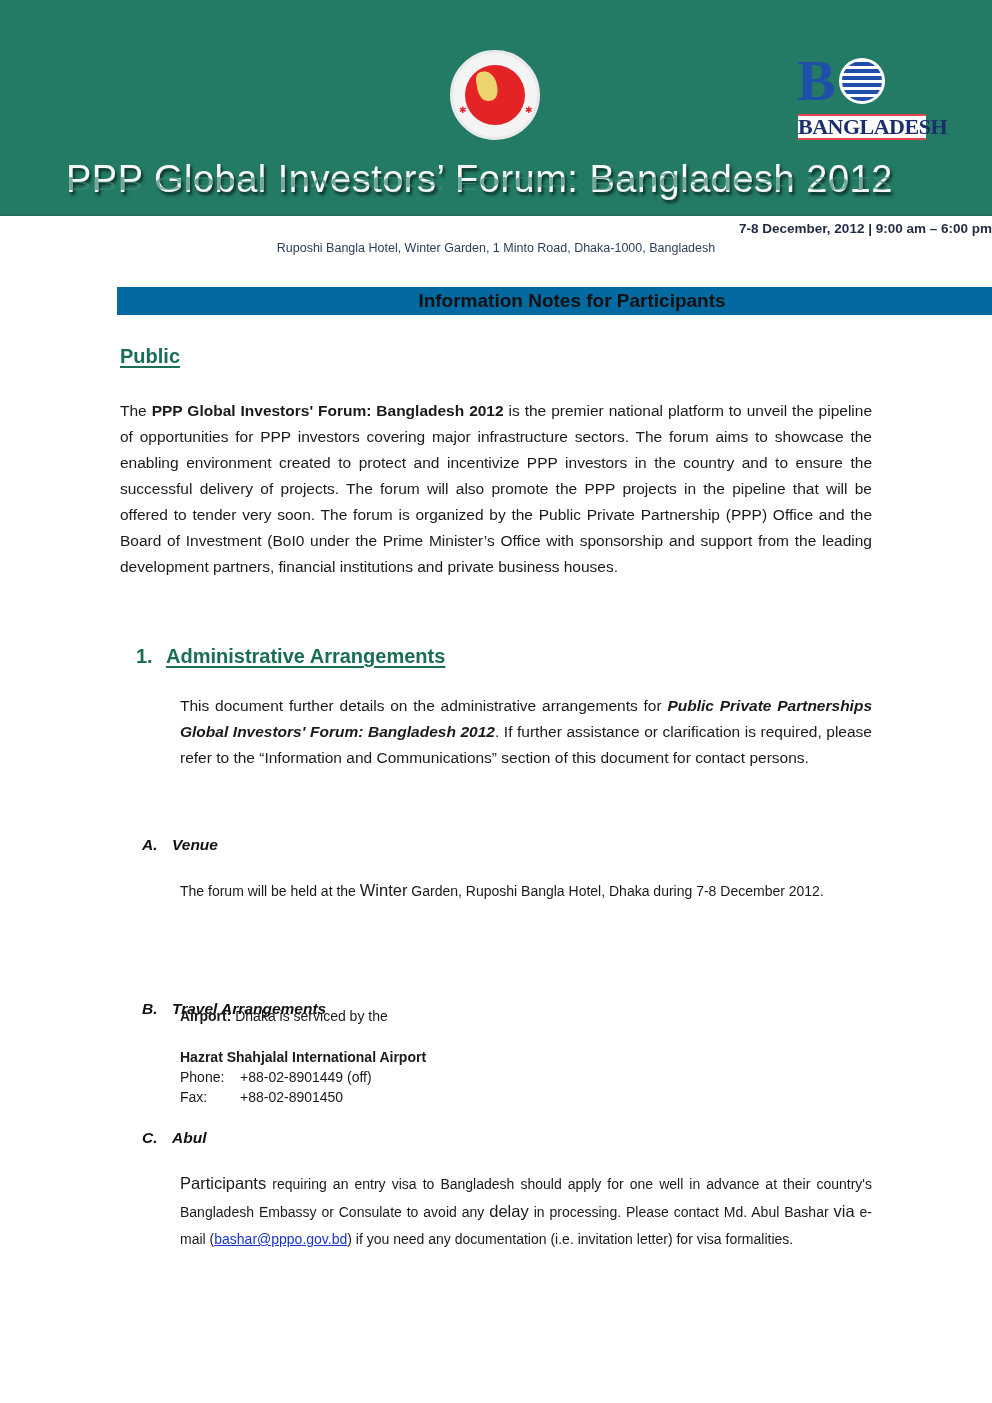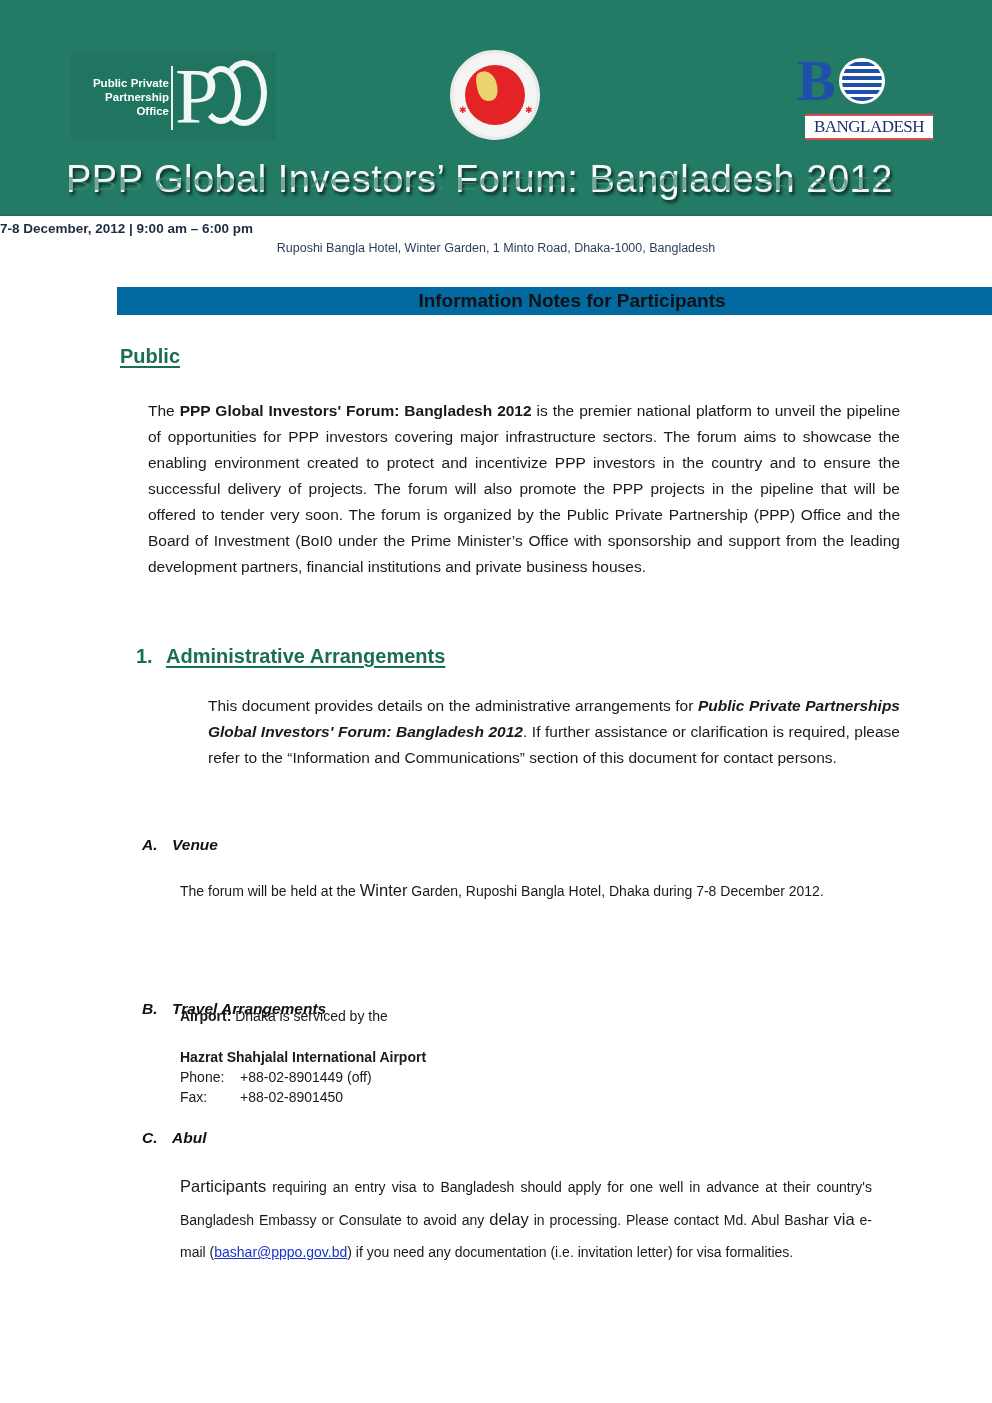--- a/index.html
+++ b/index.html
@@ -14,59 +14,48 @@
     .logo-ppp .arc { position: absolute; border: 6px solid #f2f7f5; border-left-color: transparent; border-bottom-color: #f2f7f5; border-radius: 50%; }
 
     .seal { position: absolute; left: 450px; top: 50px; width: 90px; height: 90px; border-radius: 50%; background: #f4f4f4; border: 3px solid #e9e9e9; }
     .seal .ring { position: absolute; left: 12px; top: 12px; width: 60px; height: 60px; border-radius: 50%; background: #e32326; }
     .seal .map { position: absolute; left: 24px; top: 18px; width: 20px; height: 30px; background: #ecd36d; border-radius: 30% 55% 40% 45%; transform: rotate(-10deg); }
     .seal .star { position: absolute; color: #e32326; font-size: 9px; }
 
     .boi { position: absolute; left: 797px; top: 54px; width: 128px; height: 86px; }
     .boi .boi-word { position: absolute; left: 0; top: 0; width: 128px; height: 54px; font-family: "Liberation Serif", serif; font-weight: bold; color: #1f4fa8; font-size: 58px; line-height: 54px; letter-spacing: 2px; }
     .boi .globe { position: absolute; left: 42px; top: 4px; width: 46px; height: 46px; border-radius: 50%; border: 3px solid #ffffff; background: repeating-linear-gradient(0deg, #1f4fa8 0 4px, #ffffff 4px 7px); }
-    .boi .boi-label { position: absolute; left: 8px; top: 60px; width: 128px; height: 26px; background: #ffffff; border-top: 2px solid #e3484f; border-bottom: 2px solid #e3484f; color: #1c2d6b; font-family: "Liberation Serif", serif; font-weight: normal; font-size: 17px; line-height: 22px; text-align: center; letter-spacing: -0.5px; }
+    .boi .boi-label { position: absolute; left: 1px; top: 60px; width: 128px; height: 26px; background: #ffffff; border-top: 2px solid #e3484f; border-bottom: 2px solid #e3484f; color: #1c2d6b; font-family: "Liberation Serif", serif; font-weight: bold; font-size: 22px; line-height: 22px; text-align: center; letter-spacing: -0.5px; }
 
     .banner-title { position: absolute; left: 66px; top: 158px; font-size: 38px; color: #f4f7f6; white-space: nowrap; text-shadow: 2px 3px 3px #0b2f25; letter-spacing: 0.5px; }
     .banner-reflection { position: absolute; left: 66px; top: 194px; font-size: 38px; color: #3f8a77; white-space: nowrap; transform: scaleY(-0.5); transform-origin: top; opacity: 0.7; letter-spacing: 0.5px; }
 
-    .event-date { position: absolute; left: 0; width: 992px; top: 221px; text-align: left; font-weight: bold; font-size: 13.5px; color: #1f2b42; }
+    .event-date { position: absolute; left: 0; width: 992px; top: 221px; text-align: right; font-weight: bold; font-size: 13.5px; color: #1f2b42; }
     .event-venue { position: absolute; left: 0; width: 992px; top: 241px; text-align: center; font-size: 12.5px; color: #2c3e5a; }
 
     .notes-bar { position: absolute; left: 117px; top: 287px; width: 910px; height: 28px; background: #0369a1; text-align: center; font-weight: bold; font-size: 19px; line-height: 28px; color: #111; }
 
     .h-section { position: absolute; color: #1a6e56; font-weight: bold; font-size: 20px; }
     .h-section .u { text-decoration: underline; text-underline-offset: 3px; }
 
-    .para { position: absolute; font-size: 15.5px; line-height: 26px; text-align: justify; color: #1a1a1a; margin-left: 28px; }
+    .para { position: absolute; font-size: 15.5px; line-height: 26px; text-align: justify; color: #1a1a1a; }
     .para b { font-weight: bold; }
 
     .sub-h { position: absolute; font-style: italic; font-weight: bold; font-size: 15.5px; color: #111; }
     .sub-h .letter { display: inline-block; width: 30px; }
 
     .small { position: absolute; font-size: 14px; line-height: 20px; color: #1a1a1a; }
     .small .lbl { display: inline-block; width: 60px; }
     .link { color: #1a34c9; text-decoration: underline; }
     .bigword { font-size: 16.5px; }
   </style>
 </head>
 <body>
 
 <div class="banner">
-  <div class="logo-ppp">
-    <div class="ppp-text">
-      <div>Public Private</div>
-      <div>Partnership</div>
-      <div>Office</div>
-    </div>
-    <div class="ppp-bar"></div>
-    <div class="ppp-P">P</div>
-    <div class="arc" style="left:130px;top:14px;width:40px;height:58px;"></div>
-    <div class="arc" style="left:150px;top:8px;width:46px;height:66px;"></div>
-  </div>
 
   <div class="seal">
     <div class="ring"></div>
     <div class="map"></div>
     <span class="star" style="left:6px;top:52px;">✱</span>
     <span class="star" style="left:72px;top:52px;">✱</span>
   </div>
 
   <div class="boi">
     <div class="boi-word">B  I</div>
@@ -89,21 +78,21 @@
 
 <div class="para" style="left:120px; top:398px; width:752px;">
   <span>The </span><b>PPP Global Investors' Forum: Bangladesh 2012</b><span> is the premier national platform to unveil the pipeline of opportunities for PPP investors covering major infrastructure sectors. The forum aims to showcase the enabling environment created to protect and incentivize PPP investors in the country and to ensure the successful delivery of projects. The forum will also promote the PPP projects in the pipeline that will be offered to tender very soon. The forum is organized by the Public Private Partnership (PPP) Office and the Board of Investment (BoI0 under the Prime Minister’s Office with sponsorship and support from the leading development partners, financial institutions and private business houses.</span>
 </div>
 
 <div class="h-section" style="left:136px; top:645px;">
   <span style="display:inline-block;width:30px;">1.</span><span class="u">Administrative Arrangements</span>
 </div>
 
 <div class="para" style="left:180px; top:693px; width:692px;">
-  <span>This document provides details on the administrative arrangements for </span><b><i>Public Private Partnerships Global Investors' Forum: Bangladesh 2012</i></b><span>. If further assistance or clarification is required, please refer to the “Information and Communications” section of this document for contact persons.</span>
+  <span>This document further details on the administrative arrangements for </span><b><i>Public Private Partnerships Global Investors' Forum: Bangladesh 2012</i></b><span>. If further assistance or clarification is required, please refer to the “Information and Communications” section of this document for contact persons.</span>
 </div>
 
 <div class="sub-h" style="left:142px; top:836px;">
   <span class="letter">A.</span><span>Venue</span>
 </div>
 <div class="small" style="left:180px; top:878px; width:692px; line-height:24px; text-align:justify;">
   <span>The forum will be held at the </span><span class="bigword">Winter</span><span> Garden, Ruposhi Bangla Hotel, Dhaka during 7-8 December 2012.</span>
 </div>
 
 <div class="sub-h" style="left:142px; top:964px;margin-top:36px;">
@@ -114,15 +103,15 @@
 </div>
 <div class="small" style="left:180px; top:1047px;">
   <div><b>Hazrat Shahjalal International Airport</b></div>
   <div><span class="lbl">Phone:</span><span>+88-02-8901449 (off)</span></div>
   <div><span class="lbl">Fax:</span><span>+88-02-8901450</span></div>
 </div>
 
 <div class="sub-h" style="left:142px; top:1129px;">
   <span class="letter">C.</span><span>Abul</span>
 </div>
-<div class="small" style="left:180px; top:1170px; width:692px; line-height:32px; text-align:justify;">
+<div class="small" style="left:180px; top:1170px; width:692px; line-height:27px; text-align:justify;">
   <span class="bigword">Participants</span><span> requiring an entry visa to Bangladesh should apply for one well in advance at their country's Bangladesh Embassy or Consulate to avoid any </span><span class="bigword">delay</span><span> in processing. Please contact Md. Abul Bashar </span><span class="bigword">via</span><span> e-mail (</span><a class="link">bashar@pppo.gov.bd</a><span>) if you need any documentation (i.e. invitation letter) for visa formalities.</span>
 </div>
 
 </body></html>

